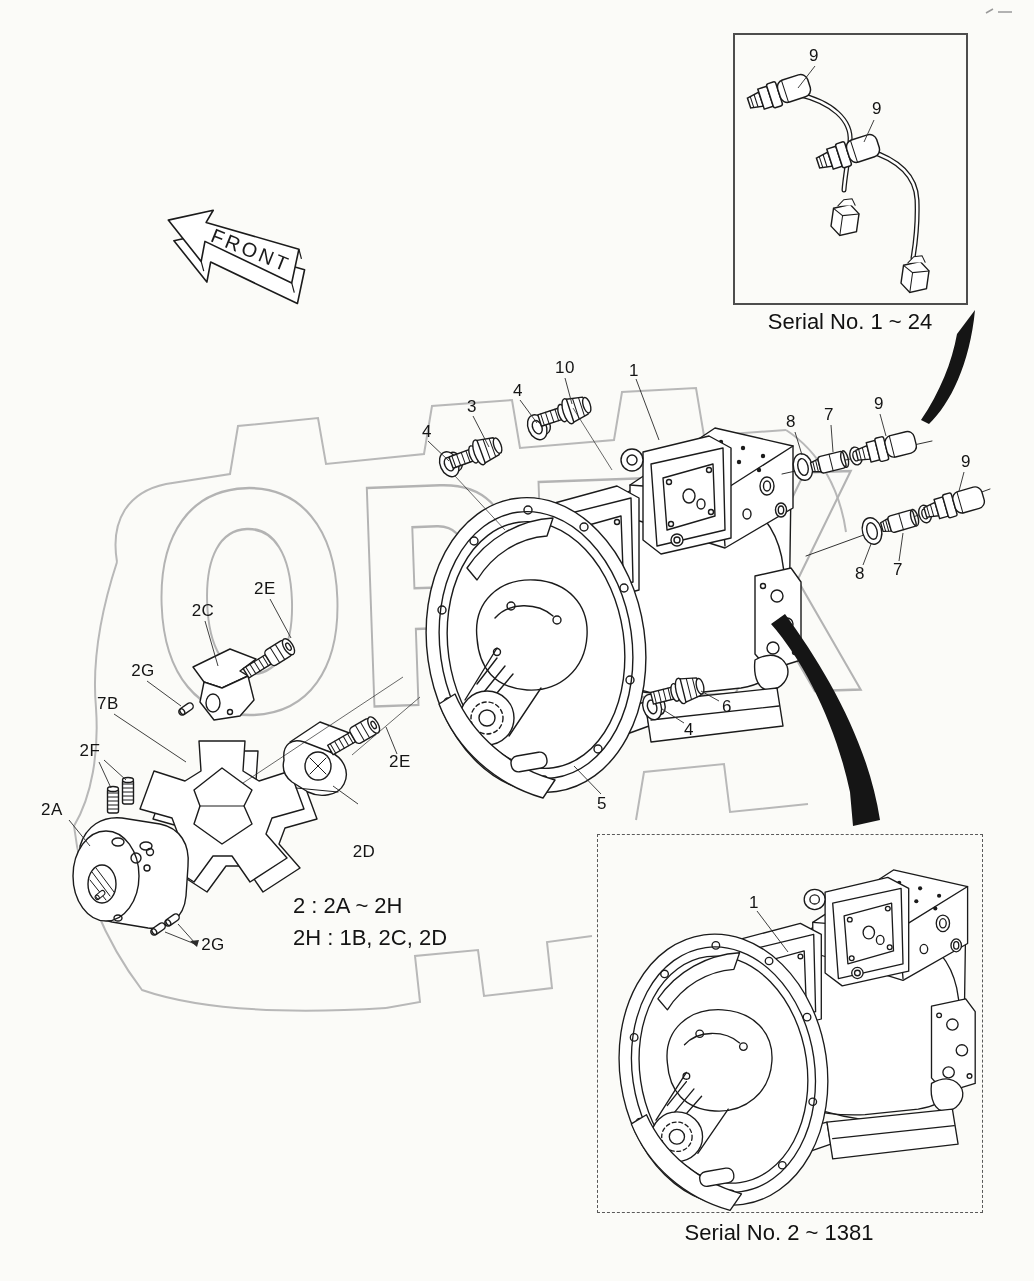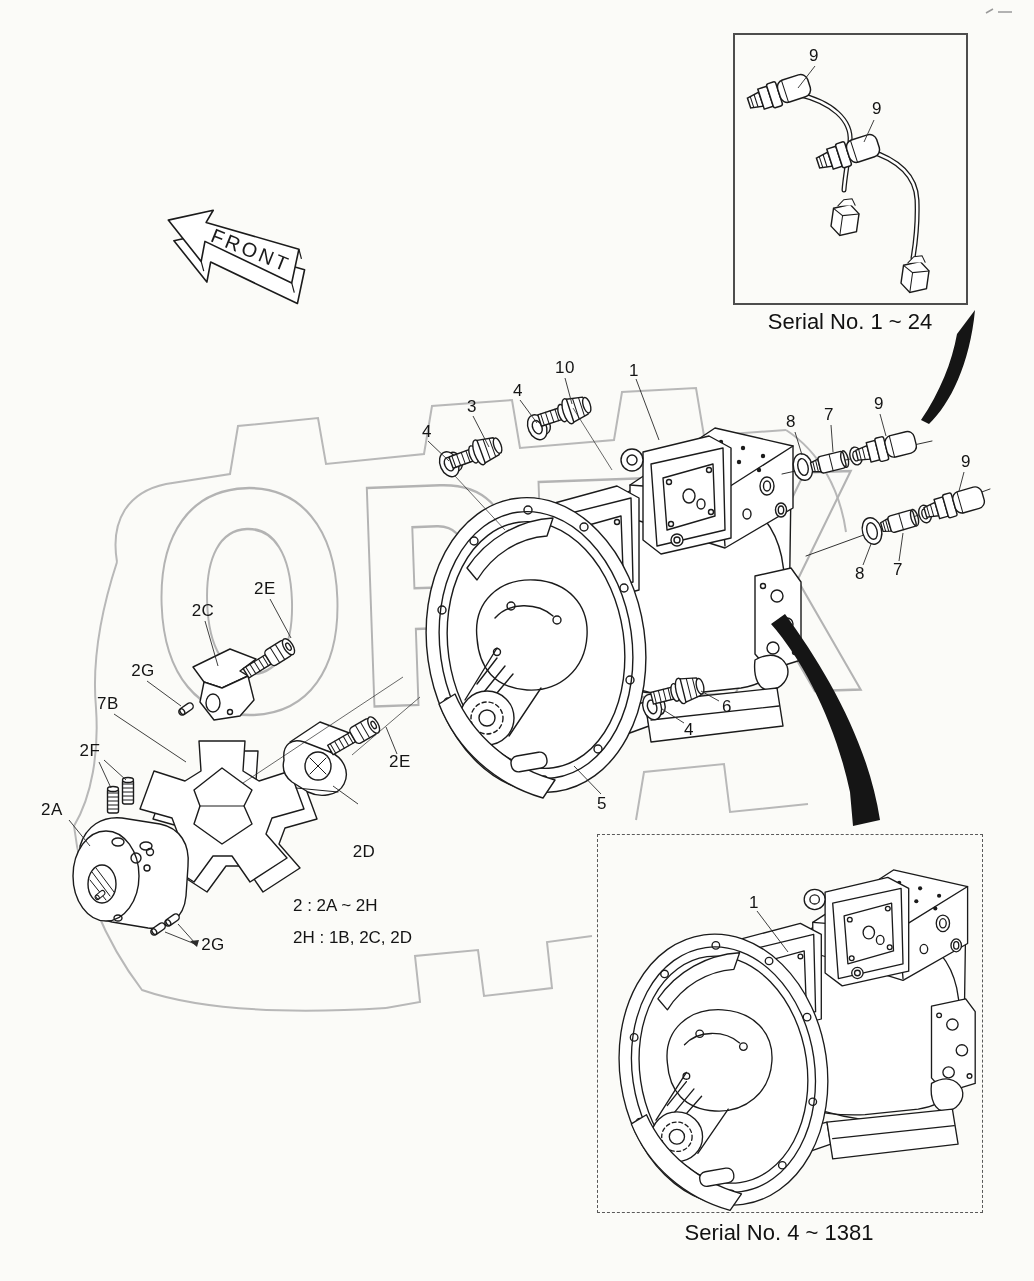--- a/index.html
+++ b/index.html
@@ -1,21 +1,21 @@
 <!DOCTYPE html>
 <html><head>
 <meta charset="utf-8">
 <style>
   html,body{margin:0;padding:0;}
   #stage{position:relative;width:1034px;height:1281px;background:#fbfbf8;overflow:hidden;
          font-family:"Liberation Sans",sans-serif;}
   #lineart{position:absolute;left:0;top:0;}
   .lbl{position:absolute;transform:translate(-50%,-50%);font-size:17px;color:#141414;
        white-space:nowrap;letter-spacing:.5px;}
-  .note{position:absolute;transform:translate(0,-50%);font-size:17px;color:#141414;white-space:nowrap;}
+  .note{position:absolute;transform:translate(0,-50%);font-size:22px;color:#141414;white-space:nowrap;}
   .caption{position:absolute;transform:translate(-50%,-50%);font-size:22px;color:#111;white-space:nowrap;}
   .inset{position:absolute;box-sizing:border-box;background:transparent;}
   .inset-top{left:733px;top:33px;width:235px;height:272px;border:2px solid #4d4d4d;}
   .inset-bottom{left:597px;top:834px;width:386px;height:379px;border:1px dashed #5a5a5a;}
 </style>
 </head>
 <body>
 
 <div id="stage">
 
@@ -359,15 +359,15 @@
   <div class="lbl" style="left:364px;top:852px">2D</div>
 
   <div class="lbl" style="left:602px;top:804px">5</div>
   <div class="lbl" style="left:689px;top:730px">4</div>
   <div class="lbl" style="left:727px;top:707px">6</div>
 
   <div class="note" style="left:293px;top:906px">2 : 2A ~ 2H</div>
   <div class="note" style="left:293px;top:938px">2H : 1B, 2C, 2D</div>
 
   <div class="lbl" style="left:754px;top:903px">1</div>
-  <div class="caption" style="left:779px;top:1233px">Serial No. 4 ~ 1381</div>
+  <div class="caption" style="left:779px;top:1233px">Serial No. 2 ~ 1381</div>
 
 </div>
 
 </body></html>

